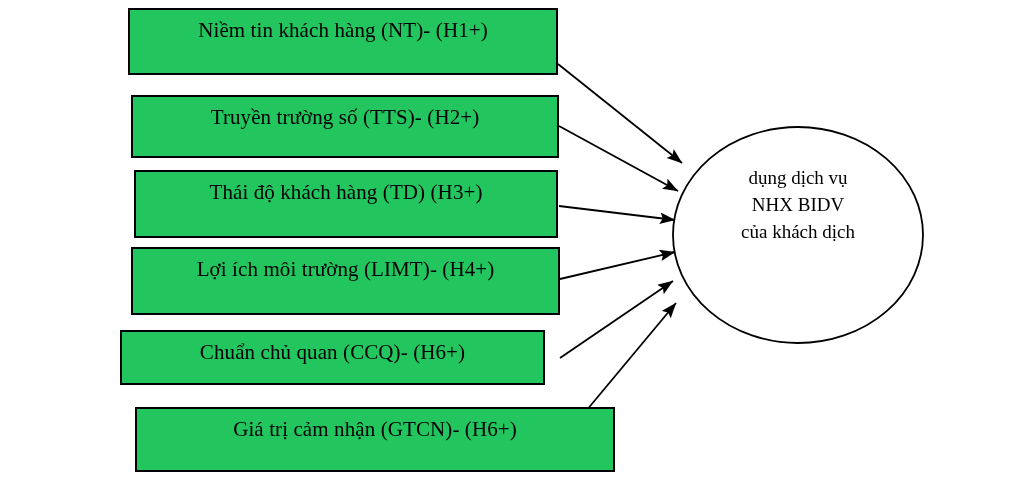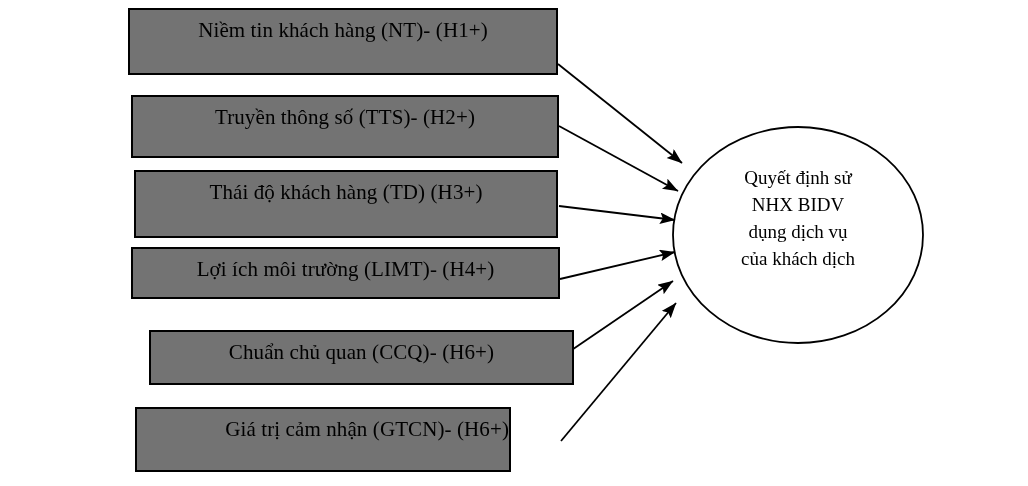--- a/index.html
+++ b/index.html
@@ -22,21 +22,21 @@
     position: absolute;
     left: 0;
     top: 0;
     width: 1028px;
     height: 486px;
   }
   .factor-box {
     position: absolute;
     box-sizing: border-box;
     border: 2px solid #000000;
-    background: #737373;
+    background: #22c55e;
     display: flex;
     align-items: flex-start;
     justify-content: center;
   }
   .factor-label {
     display: block;
     font-family: "Liberation Serif", "DejaVu Serif", serif;
     font-size: 21px;
     line-height: 1.1;
     color: #000000;
@@ -77,39 +77,38 @@
     <line x1="560" y1="279" x2="675" y2="252" stroke="#000000" stroke-width="1.8" marker-end="url(#arrowhead)"></line>
     <line x1="560" y1="358" x2="673" y2="281" stroke="#000000" stroke-width="1.8" marker-end="url(#arrowhead)"></line>
     <line x1="561" y1="441" x2="676" y2="303" stroke="#000000" stroke-width="1.8" marker-end="url(#arrowhead)"></line>
   </svg>
 
   <div class="factor-box" style="left:128px; top:8px; width:430px; height:67px;">
     <span class="factor-label">Niềm tin khách hàng (NT)- (H1+)</span>
   </div>
 
   <div class="factor-box" style="left:131px; top:95px; width:428px; height:63px;">
-    <span class="factor-label">Truyền thông số (TTS)-  (H2+)</span>
+    <span class="factor-label">Truyền trường số (TTS)-  (H2+)</span>
   </div>
 
   <div class="factor-box" style="left:134px; top:170px; width:424px; height:68px;">
     <span class="factor-label">Thái độ khách hàng (TD) (H3+)</span>
   </div>
 
-  <div class="factor-box" style="left:131px; top:247px; width:429px; height:52px;">
+  <div class="factor-box" style="left:131px; top:247px; width:429px; height:68px;">
     <span class="factor-label">Lợi ích môi trường (LIMT)- (H4+)</span>
   </div>
 
-  <div class="factor-box" style="left:149px; top:330px; width:425px; height:55px;text-align:center;">
+  <div class="factor-box" style="left:120px; top:330px; width:425px; height:55px;text-align:center;">
     <span class="factor-label">Chuẩn chủ quan (CCQ)- (H6+)</span>
   </div>
 
-  <div class="factor-box" style="left:135px; top:407px; width:376px; height:65px;justify-content:flex-end;">
+  <div class="factor-box" style="left:135px; top:407px; width:480px; height:65px;">
     <span class="factor-label">Giá trị cảm nhận (GTCN)- (H6+)</span>
   </div>
 
   <div class="outcome-text" style="left:698px; top:165px; width:200px;">
-    <span class="outcome-line">Quyết định sử</span>
+    <span class="outcome-line">dụng dịch vụ</span>
     <span class="outcome-line">NHX BIDV</span>
-    <span class="outcome-line">dụng dịch vụ</span>
     <span class="outcome-line">của khách dịch</span>
   </div>
 
 </div>
 
 </body></html>

